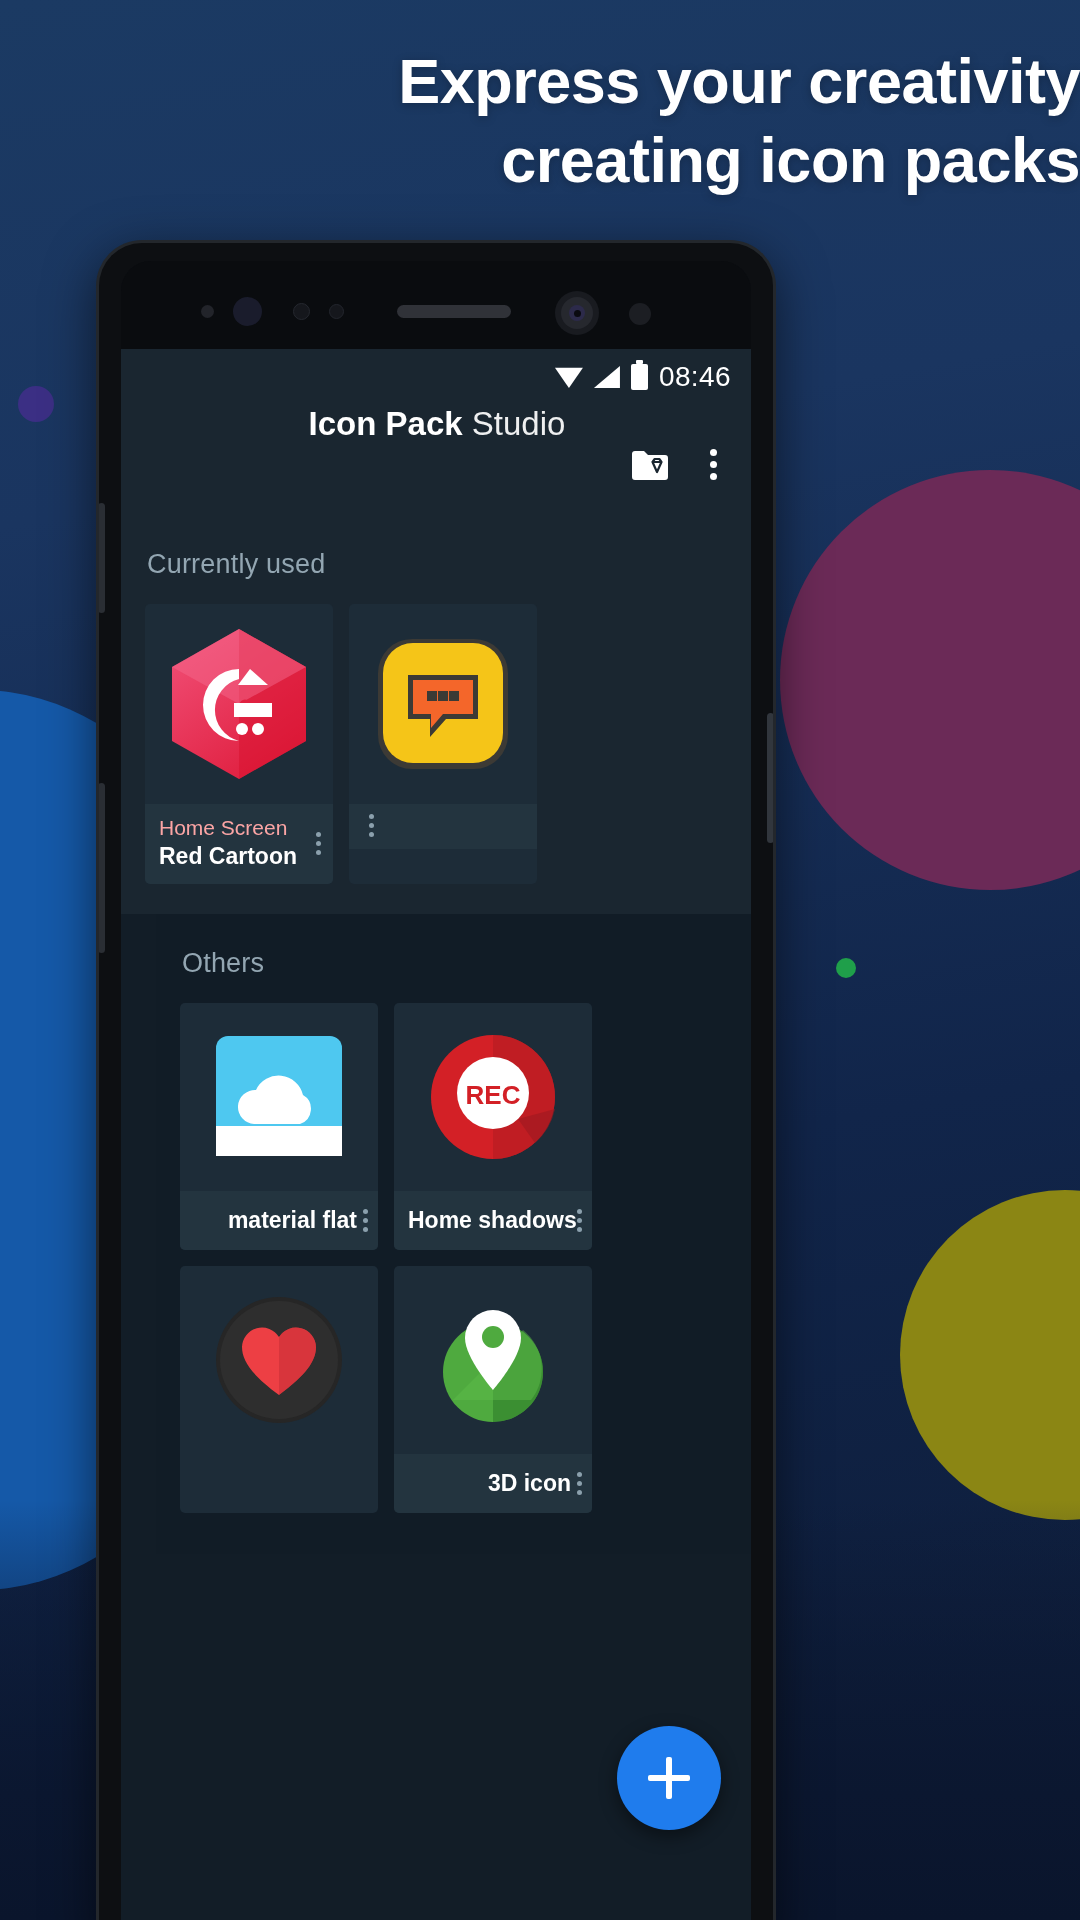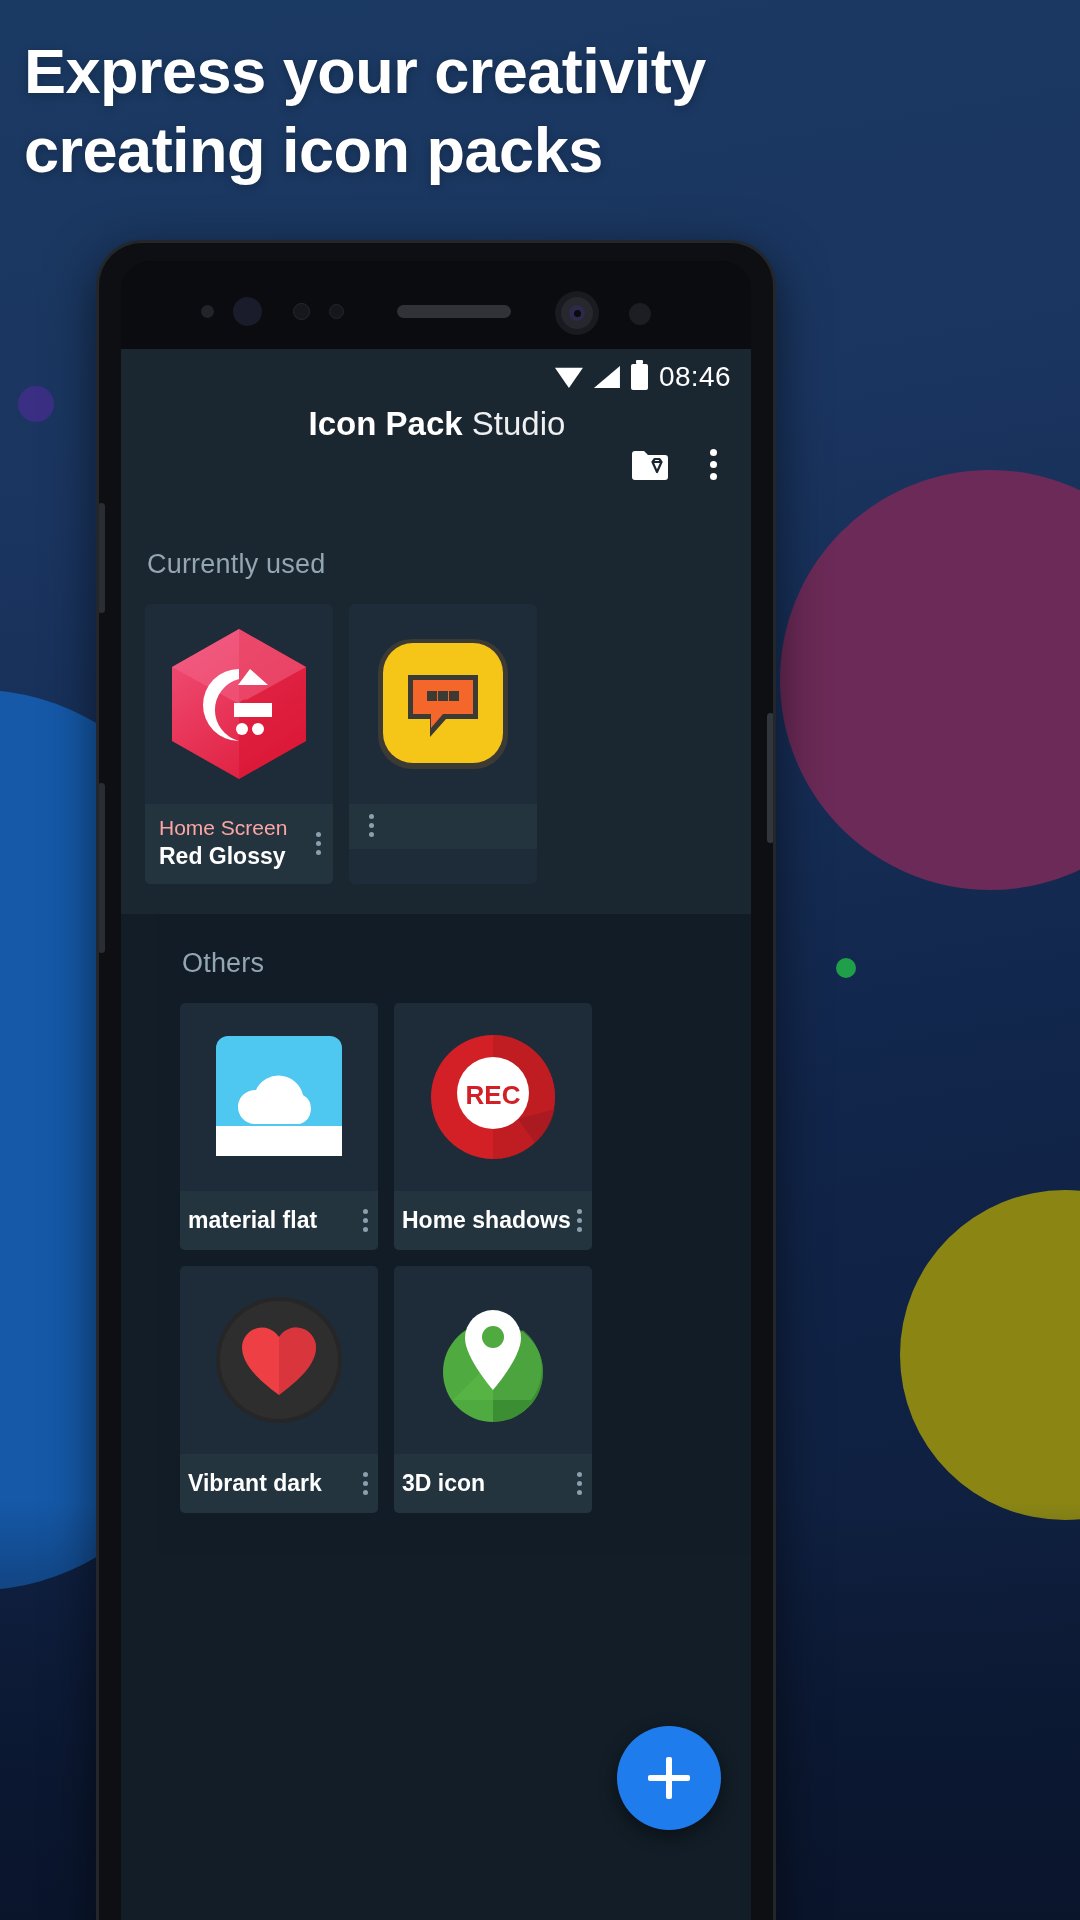--- a/index.html
+++ b/index.html
@@ -40,30 +40,29 @@
     width:20px; height:20px; left:836px; top:958px;
     background:#1f9f4a;
   }
   .bg-bottom {
     position:absolute; left:0; right:0; bottom:0; height:420px;
     background:linear-gradient(180deg, rgba(10,22,44,0) 0%, #0b1730 70%, #0a152c 100%);
   }
 
   
   .headline {
-    position:absolute; top:32px; left:0; right:0;
-    text-align:left;
+    position:absolute; top:42px; left:0; right:0;
+    text-align:right;
     color:#ffffff;
     font-size:63px;
     font-weight:bold;
     line-height:1.26;
     letter-spacing:-0.5px;
     text-shadow:0 2px 10px rgba(0,0,0,.25);
     z-index:5;
-    margin-left:24px;
   }
 
   
   .phone {
     position:absolute;
     left:96px; top:240px;
     width:680px; height:1700px;
     background:#0d0f12;
     border-radius:46px 46px 0 0;
     box-shadow:0 14px 50px rgba(0,0,0,.55);
@@ -186,21 +185,21 @@
   .card.oth { width:198px; }
   .card-icon {
     height:200px; display:flex; align-items:center; justify-content:center;
   }
   .card.oth .card-icon { height:188px; }
   .card-foot {
     background:#23343f;
     padding:10px 12px 12px 14px;
     display:flex; align-items:center;
   }
-  .card.oth .card-foot { padding:14px 10px 14px 8px; }
+  .card.oth .card-foot { padding:14px 10px 14px 14px;text-align:right; }
   .foot-texts { flex:1; min-width:0; }
   .foot-sub { font-size:21px; color:#fca5a5; line-height:1.3; white-space:nowrap; }
   .foot-main { font-size:23px; color:#ffffff; font-weight:bold; line-height:1.35; white-space:nowrap; }
   .foot-kebab { display:flex; flex-direction:column; gap:4px; align-items:center; padding-left:6px; }
   .foot-kebab i { width:5px; height:5px; border-radius:50%; background:#8ba0ad; display:block; }
 
   
   .fab {
     position:absolute; right:30px; bottom:110px;
     width:104px; height:104px; border-radius:50%;
@@ -301,21 +300,21 @@
                 <path d="M104 60 L74 60 L86 44 Z" fill="#ffffff"></path>
                 <circle cx="81" cy="80" r="5.5" fill="#e02040"></circle>
                 <circle cx="78" cy="104" r="6" fill="#ffffff"></circle>
                 <circle cx="94" cy="104" r="6" fill="#ffffff"></circle>
                 <path d="M70 92 L108 92 L108 78 L70 78 Z" fill="#ffffff"></path>
               </svg>
             </div>
             <div class="card-foot">
               <div class="foot-texts">
                 <div class="foot-sub">Home Screen</div>
-                <div class="foot-main">Red Glossy</div>
+                <div class="foot-main">Red Cartoon</div>
               </div>
               <div class="foot-kebab">
                 <i></i>
                 <i></i>
                 <i></i>
               </div>
             </div>
           </div>
 
           <div class="card cur">
@@ -391,30 +390,20 @@
 
           <div class="card oth">
             <div class="card-icon">
               <svg width="142" height="142" viewBox="0 0 142 142">
                 <circle cx="71" cy="71" r="63" fill="#262626"></circle>
                 <circle cx="71" cy="71" r="59" fill="#2e2e2e"></circle>
                 <path d="M71 106 C44 86 34 72 34 58 a20 20 0 0 1 37-10 20 20 0 0 1 37 10 c0 14-10 28-37 48z" fill="#ed3f44"></path>
                 <path d="M71 48 a20 20 0 0 1 37 10 c0 14-10 28-37 48z" fill="#c42b33" opacity=".5"></path>
               </svg>
             </div>
-            <div class="card-foot">
-              <div class="foot-texts">
-                <div class="foot-main">Vibrant dark</div>
-              </div>
-              <div class="foot-kebab">
-                <i></i>
-                <i></i>
-                <i></i>
-              </div>
-            </div>
           </div>
 
           <div class="card oth">
             <div class="card-icon">
               <svg width="140" height="140" viewBox="0 0 140 140">
                 <circle cx="70" cy="82" r="50" fill="#4faa3f"></circle>
                 <path d="M70 32 A50 50 0 0 1 120 82 A50 50 0 0 1 70 132 Z" fill="#2f7d2a" opacity=".6"></path>
                 <path d="M30 110 L100 40 A50 50 0 0 1 108 110 Z" fill="#5fbf4c" opacity=".45"></path>
                 <path d="M70 20a28 28 0 0 1 28 28c0 20-28 52-28 52S42 68 42 48a28 28 0 0 1 28-28z" fill="#ffffff"></path>
                 <circle cx="70" cy="47" r="11" fill="#4faa3f"></circle>

